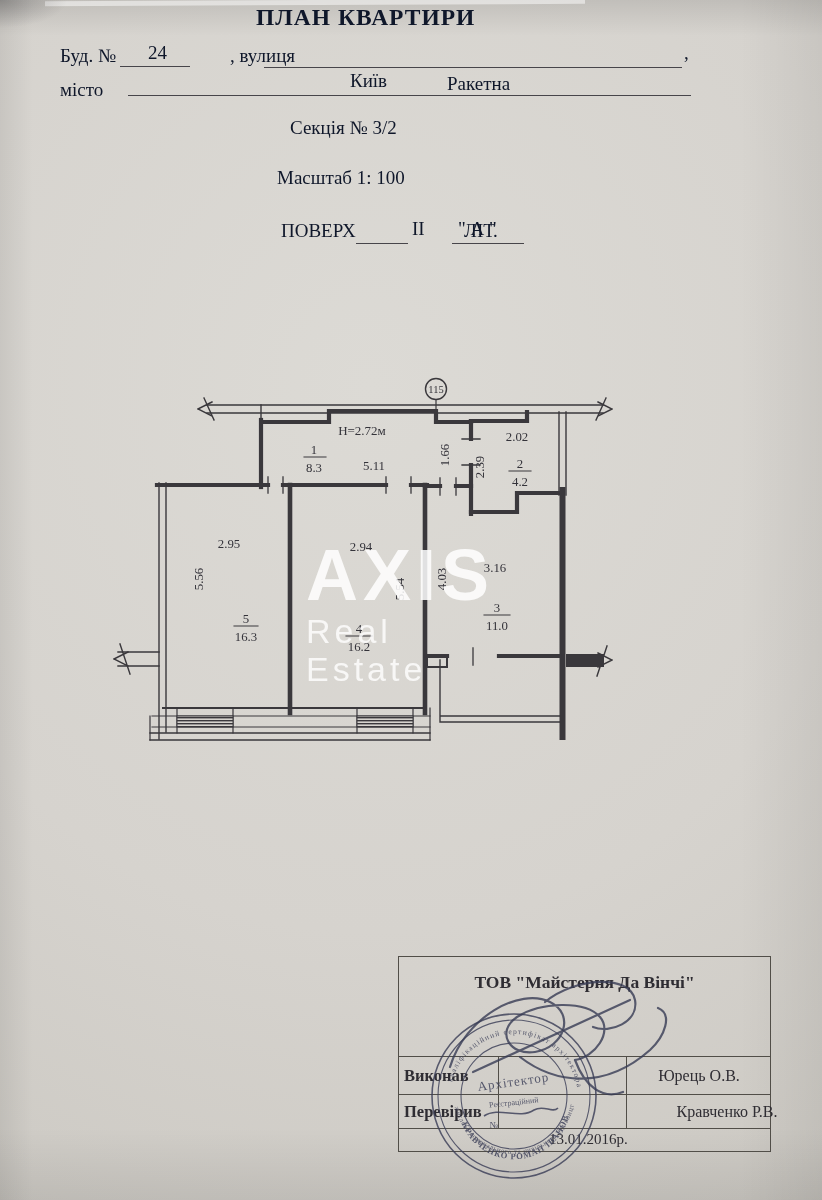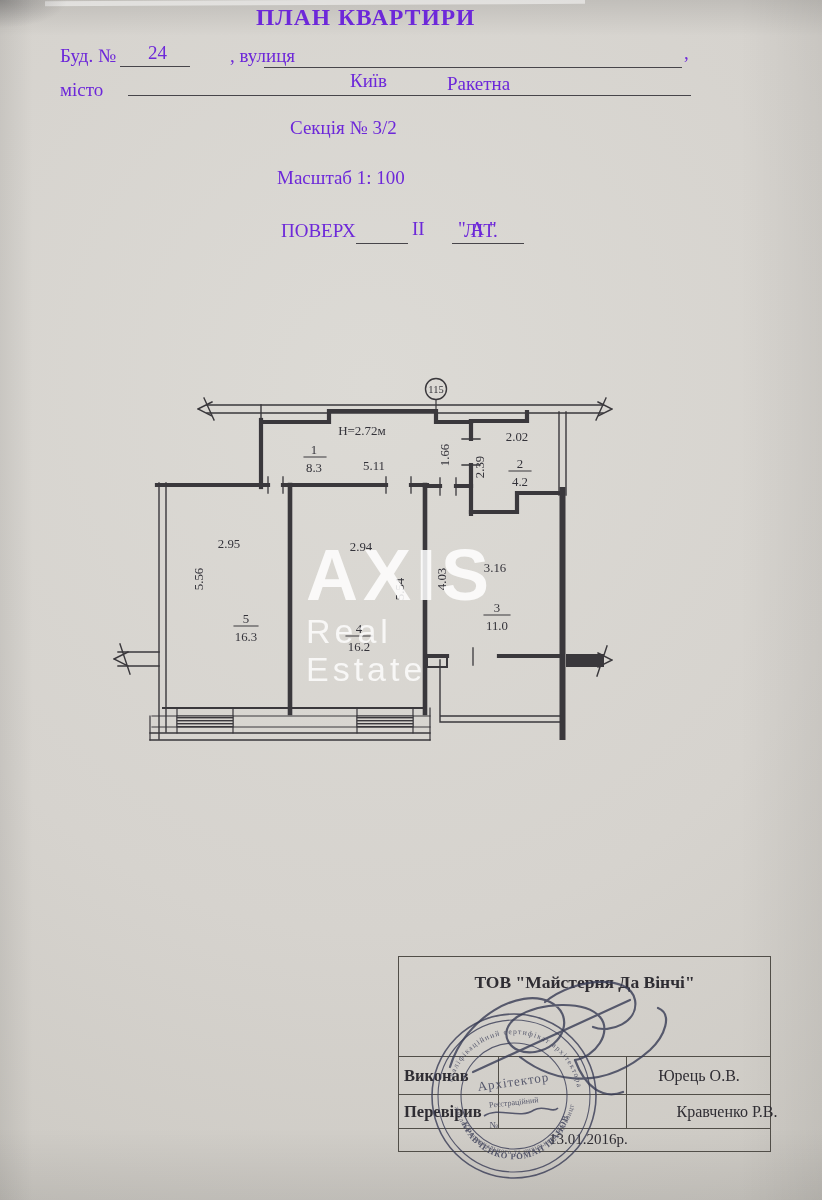--- a/index.html
+++ b/index.html
@@ -9,21 +9,21 @@
     background:
       radial-gradient(130% 95% at 45% 32%, #dcdad5 0%, #d6d3ce 48%, #cdcac4 80%, #c3c0ba 100%);}
   .paper:before{content:"";position:absolute;inset:0;
     background:linear-gradient(90deg, rgba(0,0,0,0.07) 0%, rgba(0,0,0,0) 4%, rgba(0,0,0,0) 90%, rgba(0,0,0,0.06) 100%),
                linear-gradient(0deg, rgba(0,0,0,0.08) 0%, rgba(0,0,0,0) 6%, rgba(0,0,0,0) 97%, rgba(0,0,0,0.10) 100%);}
   .paper-edge{position:absolute;left:45px;top:0;width:540px;height:5px;
     background:rgba(255,255,255,0.5);transform:rotate(-0.25deg);}
   .corner-shade{position:absolute;left:0;top:0;width:120px;height:40px;
     background:radial-gradient(80% 100% at 0% 0%, rgba(20,20,25,0.25), rgba(0,0,0,0) 70%);}
 
-  .txt{position:absolute;color:#6d28d9;white-space:pre;}
+  .txt{position:absolute;color:#0f172a;white-space:pre;}
   .t-title{font-size:23.5px;font-weight:bold;letter-spacing:1px;}
   .t-form{font-size:19px;}
   .uline{position:absolute;height:1.4px;background:#47454a;}
 
   
   .sig-table{position:absolute;left:398px;top:956px;width:373px;height:196px;
     border:1.5px solid #514e48;box-sizing:border-box;color:#2f2d33;}
   .sig-row{position:absolute;left:0;right:0;border-top:1.3px solid #514e48;box-sizing:border-box;}
   .sig-company{position:absolute;left:0;right:0;top:0;height:51px;display:flex;
     align-items:center;justify-content:center;font-size:17.5px;font-weight:bold;}

